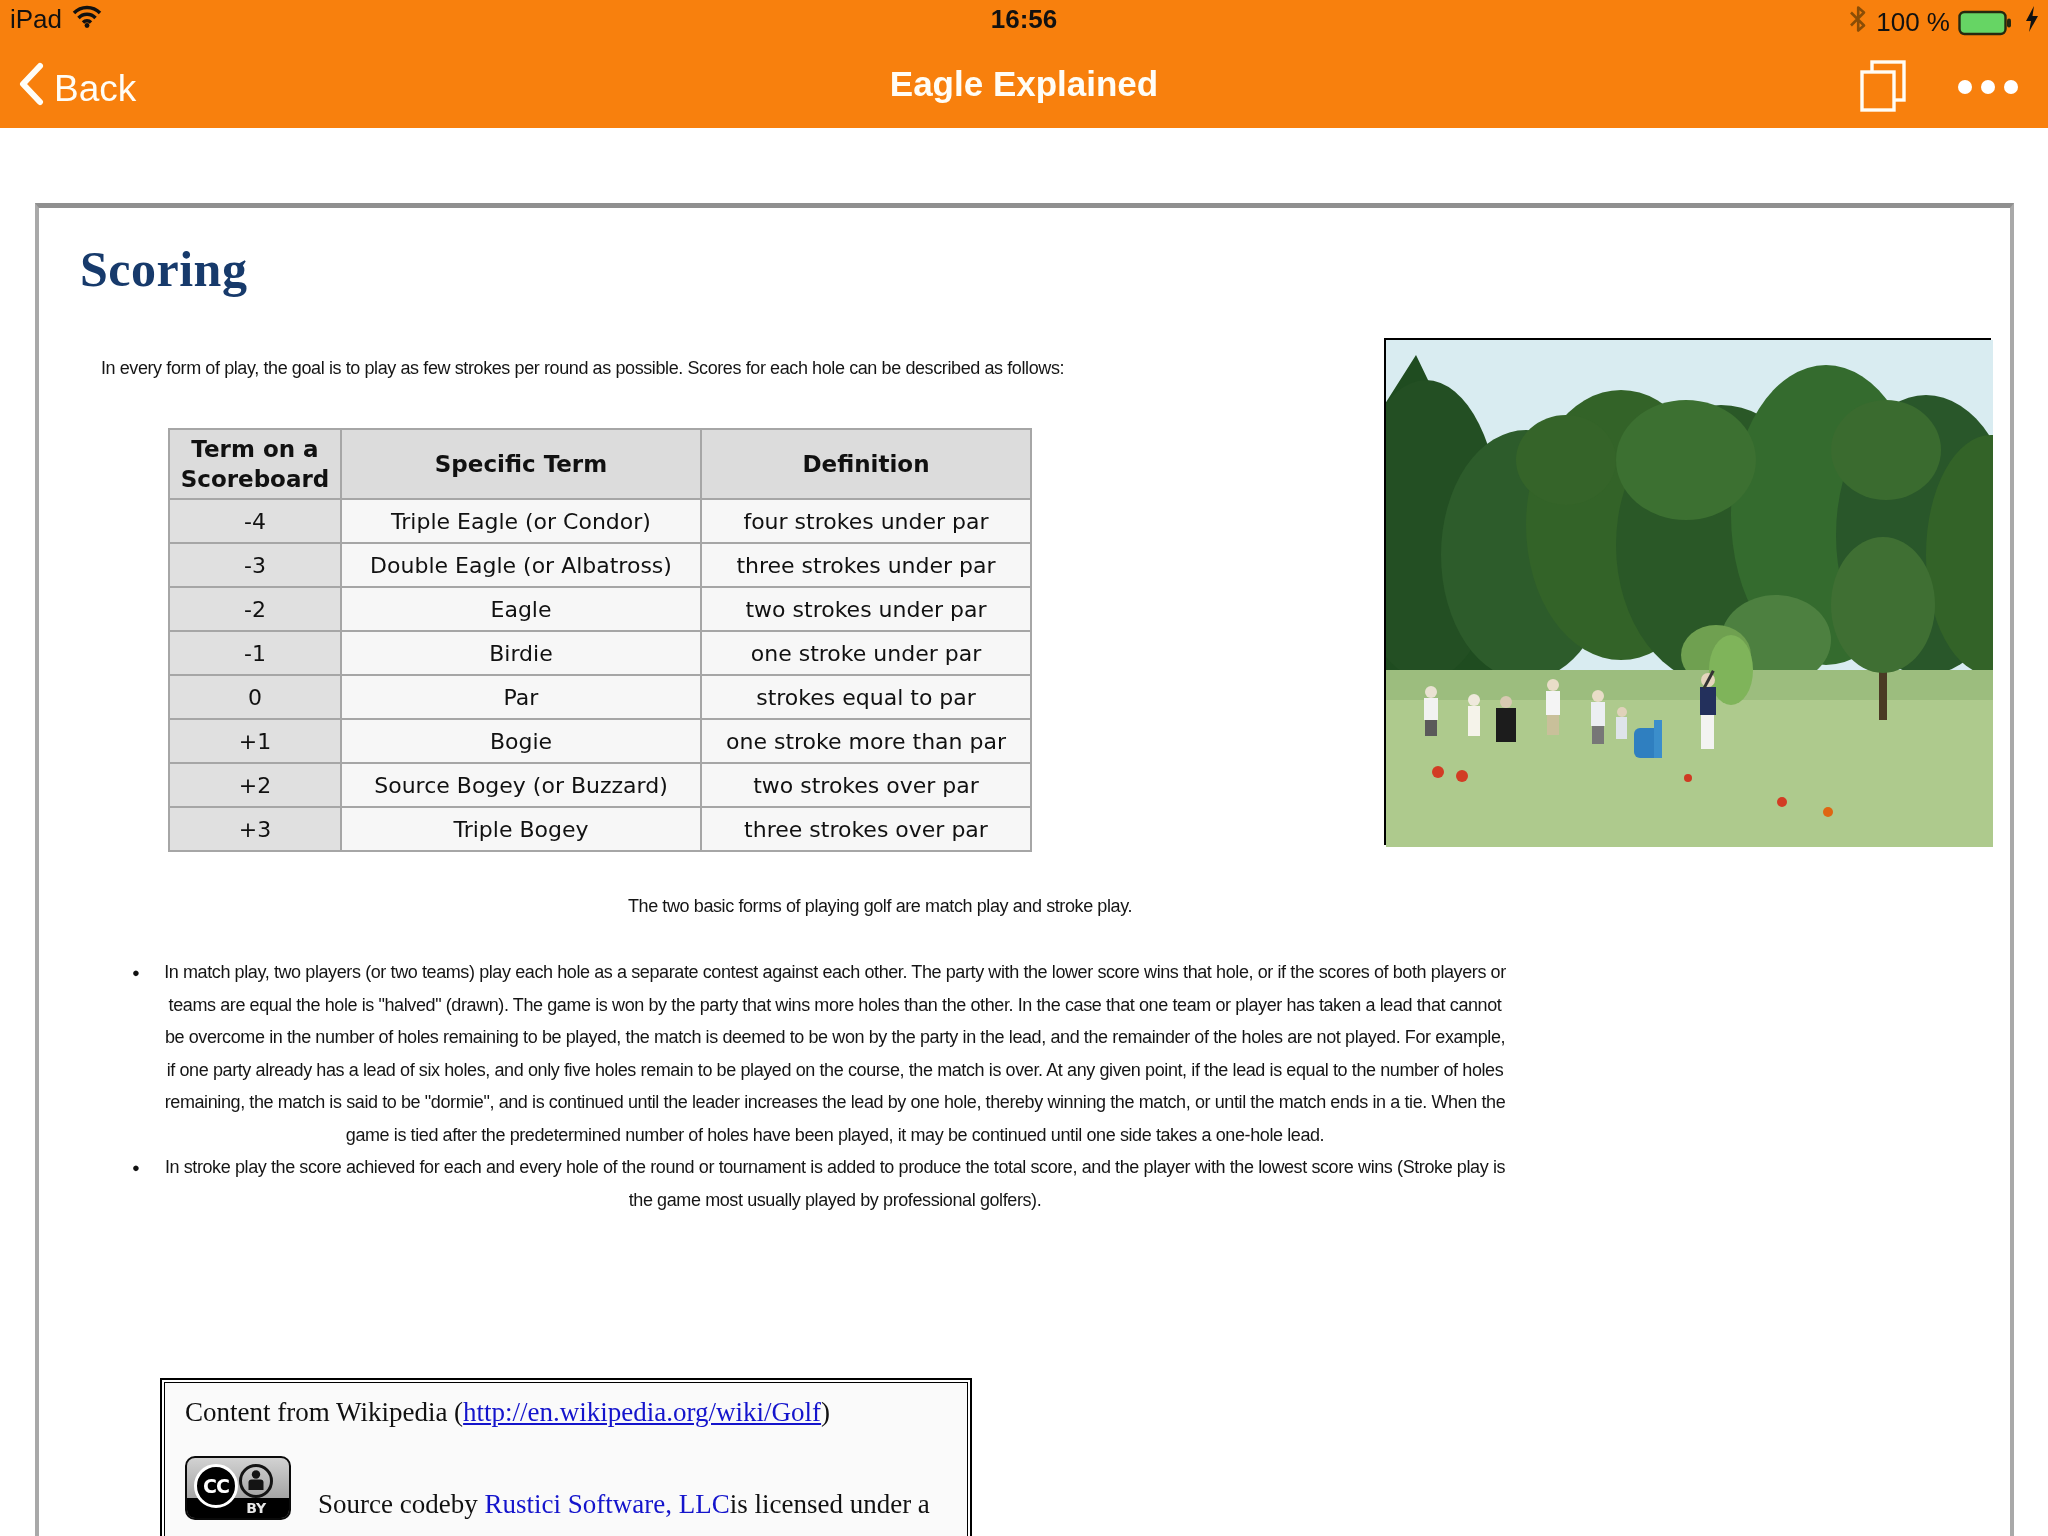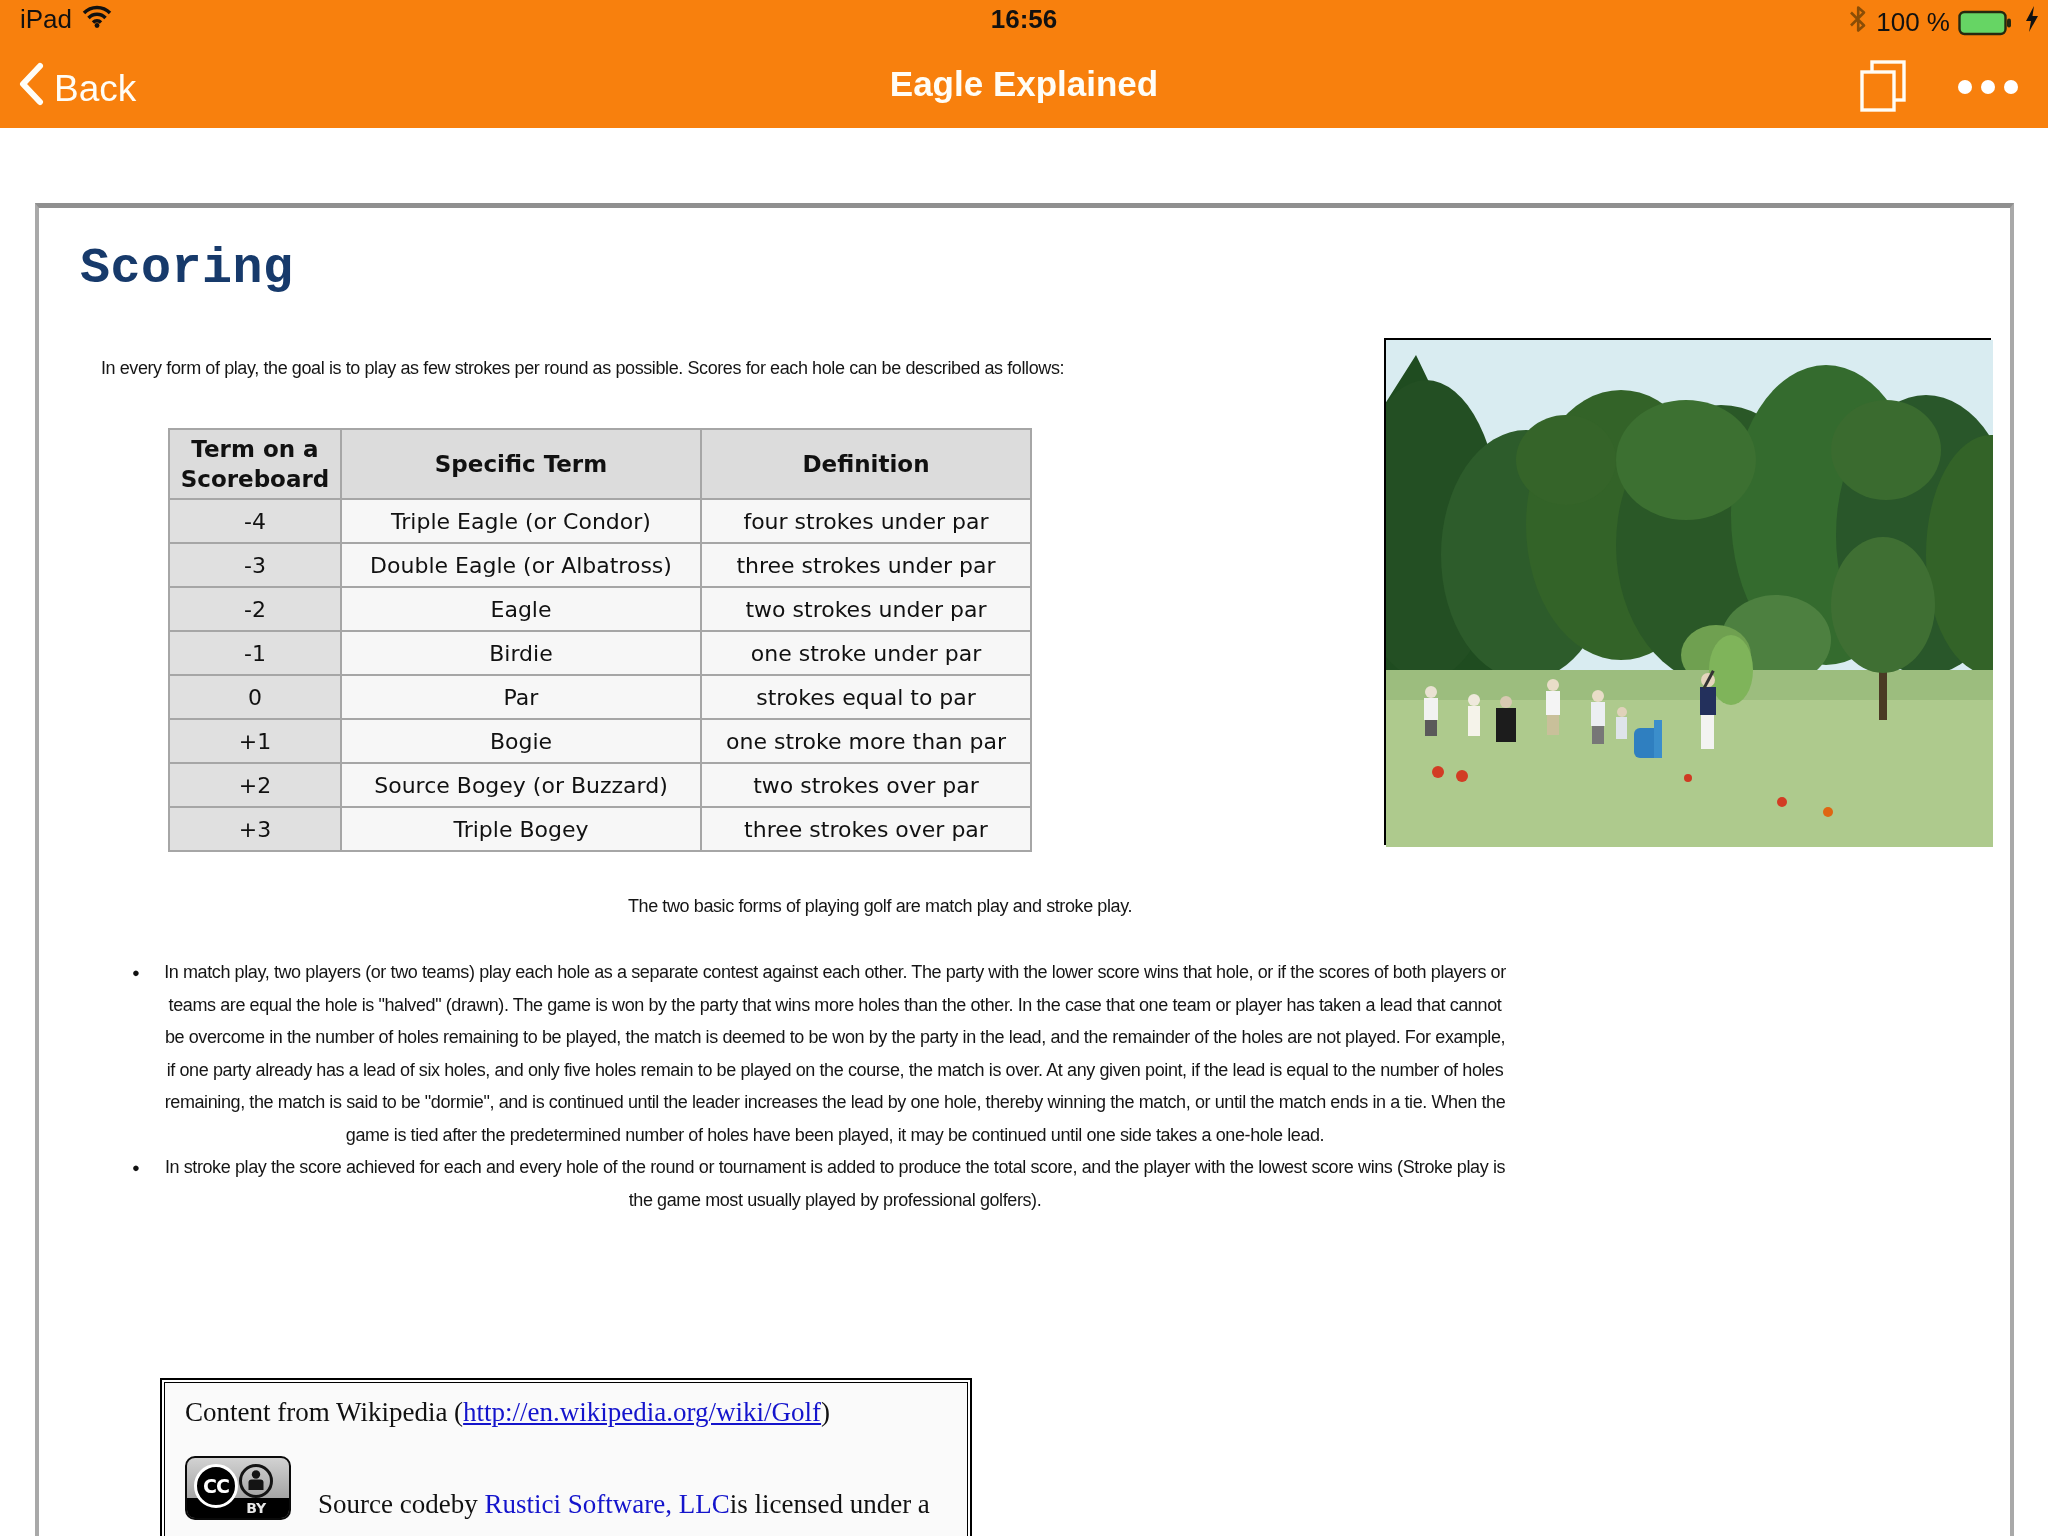--- a/index.html
+++ b/index.html
@@ -6,21 +6,21 @@
   body{
     width:2048px;height:1536px;overflow:hidden;position:relative;
     background:#ffffff;font-family:"Liberation Sans",sans-serif;
   }
   
   .statusbar{
     position:absolute;left:0;top:0;width:2048px;height:40px;
     background:#F8800D;color:#111;display:flex;align-items:center;
     font-size:26px;
   }
-  .sb-left{position:absolute;left:20px;top:4px;display:flex;align-items:center;gap:10px;justify-content:center;}
+  .sb-left{position:absolute;left:10px;top:4px;display:flex;align-items:center;gap:10px;justify-content:center;}
   .sb-time{position:absolute;left:0;right:0;text-align:center;top:4px;font-weight:700;}
   .sb-right{position:absolute;right:8px;top:4px;display:flex;align-items:center;gap:8px;}
   .navbar{
     position:absolute;left:0;top:40px;width:2048px;height:88px;
     background:#F8800D;color:#FFFDF6;
   }
   .back-btn{position:absolute;left:18px;top:22px;display:flex;align-items:center;gap:10px;
     font-size:37px;color:#FFFDF6;cursor:pointer;}
   .nav-title{position:absolute;left:0;right:0;top:24px;text-align:center;
     font-size:35px;font-weight:700;}
@@ -29,21 +29,21 @@
   .ellipsis span{width:14px;height:14px;border-radius:50%;background:#fff;display:block;}
   
   .frame{
     position:absolute;left:35px;top:203px;width:1971px;height:1400px;
     background:#fff;
     border-top:5px solid #8f8f8f;border-left:4px solid #a9a9a9;border-right:4px solid #a9a9a9;
   }
   .frame *{box-sizing:border-box;}
   h1.scoring{
     position:absolute;left:41px;top:32px;margin:0;
-    font-family:Liberation Mono, monospace;font-size:50px;color:#173A6B;letter-spacing:.5px;
+    font-family:Liberation Serif, serif;font-size:50px;color:#173A6B;letter-spacing:.5px;
   }
   .bodytext{
     font-size:18px;letter-spacing:-0.4px;line-height:33px;color:#151515;margin:0;text-align:center;
   }
   .p-intro{position:absolute;left:41px;top:144px;width:1005px;}
   .p-forms{position:absolute;left:41px;top:682px;width:1600px;}
   .p-variations{position:absolute;left:41px;top:1080px;width:1650px;}
   ul.playlist{position:absolute;left:41px;top:748px;width:1430px;margin:0;padding:0;list-style:none;}
   ul.playlist li{position:relative;padding-left:80px;line-height:32.5px;}
   ul.playlist li::before{

